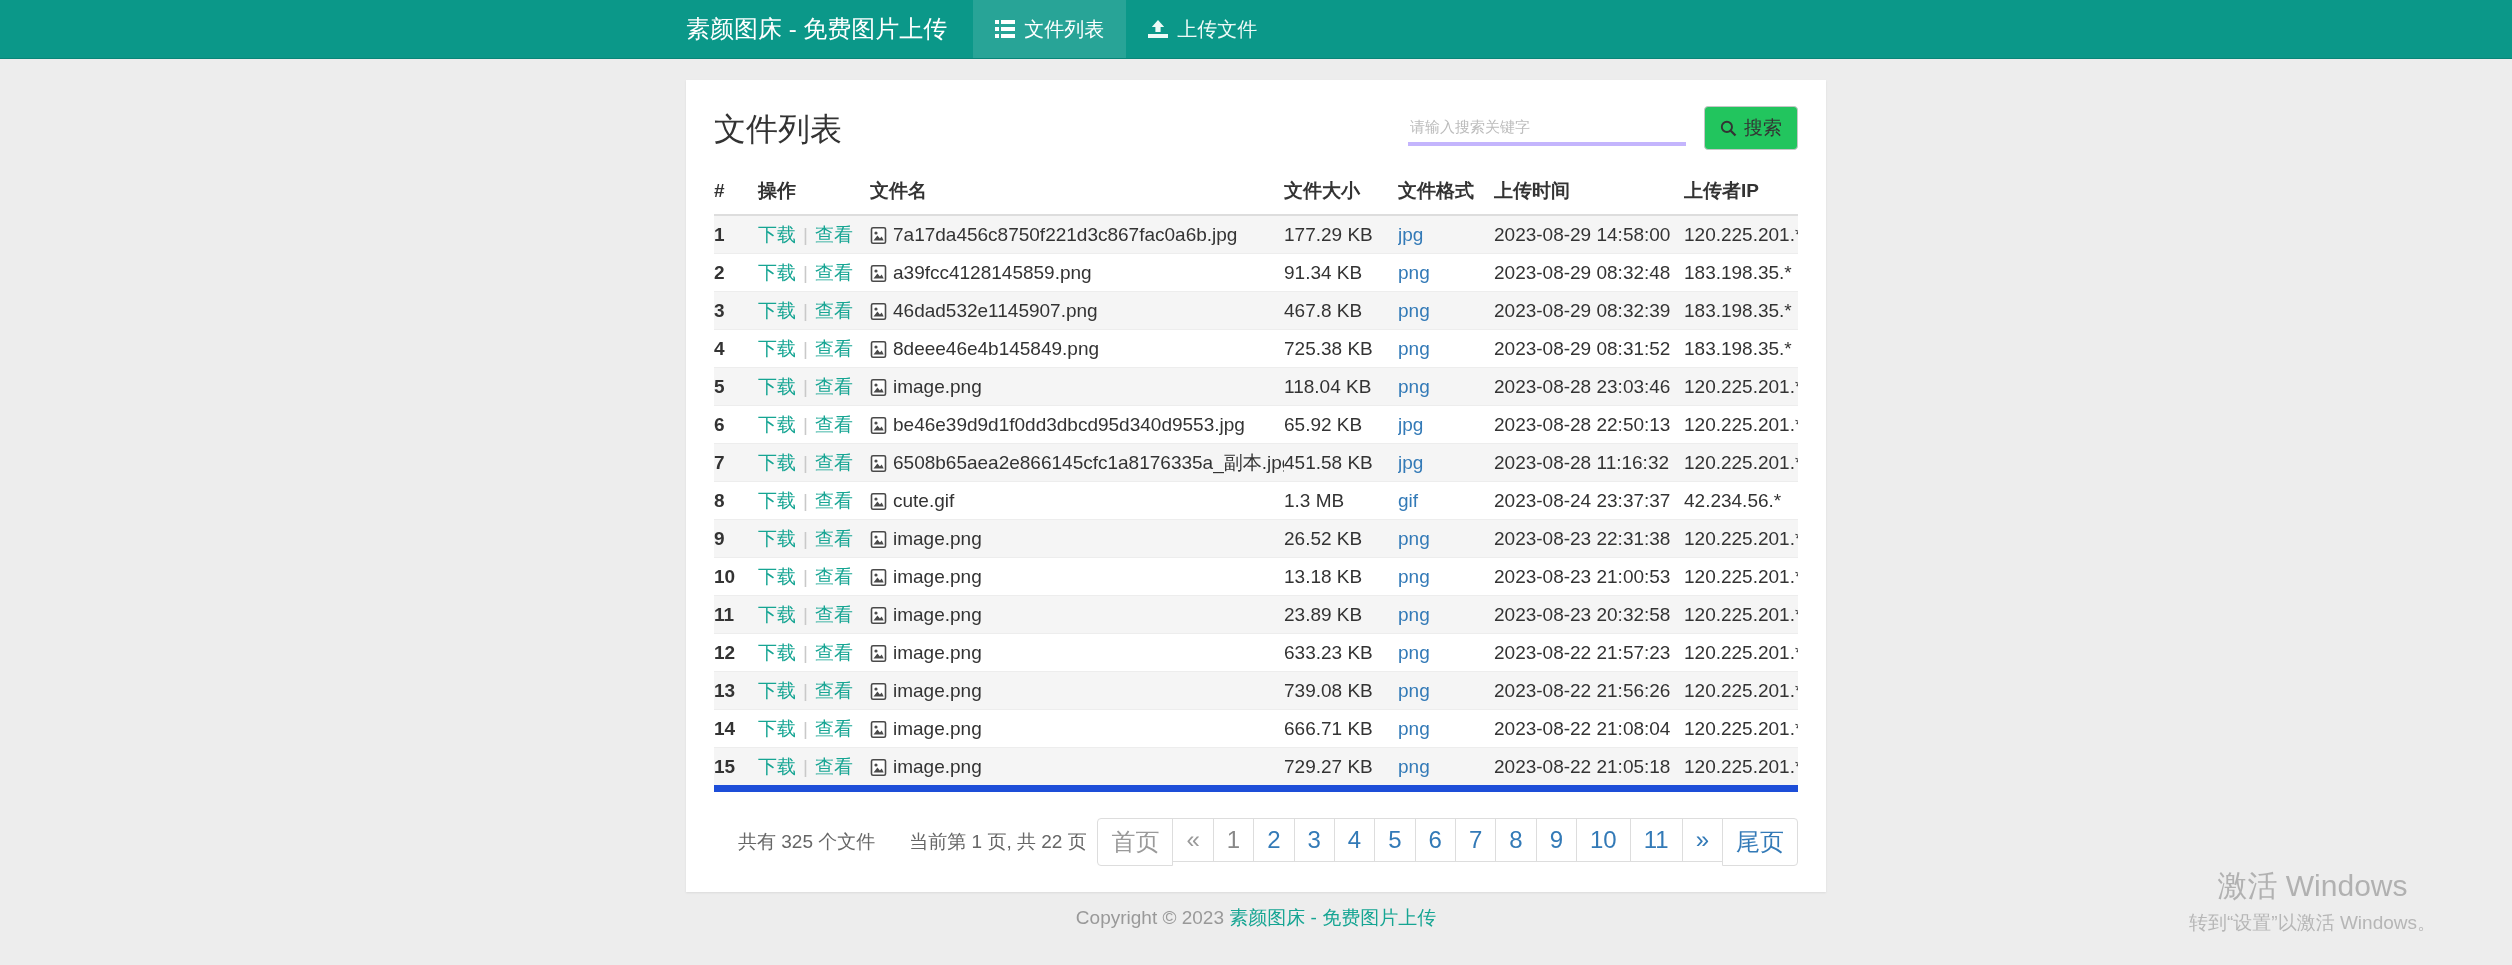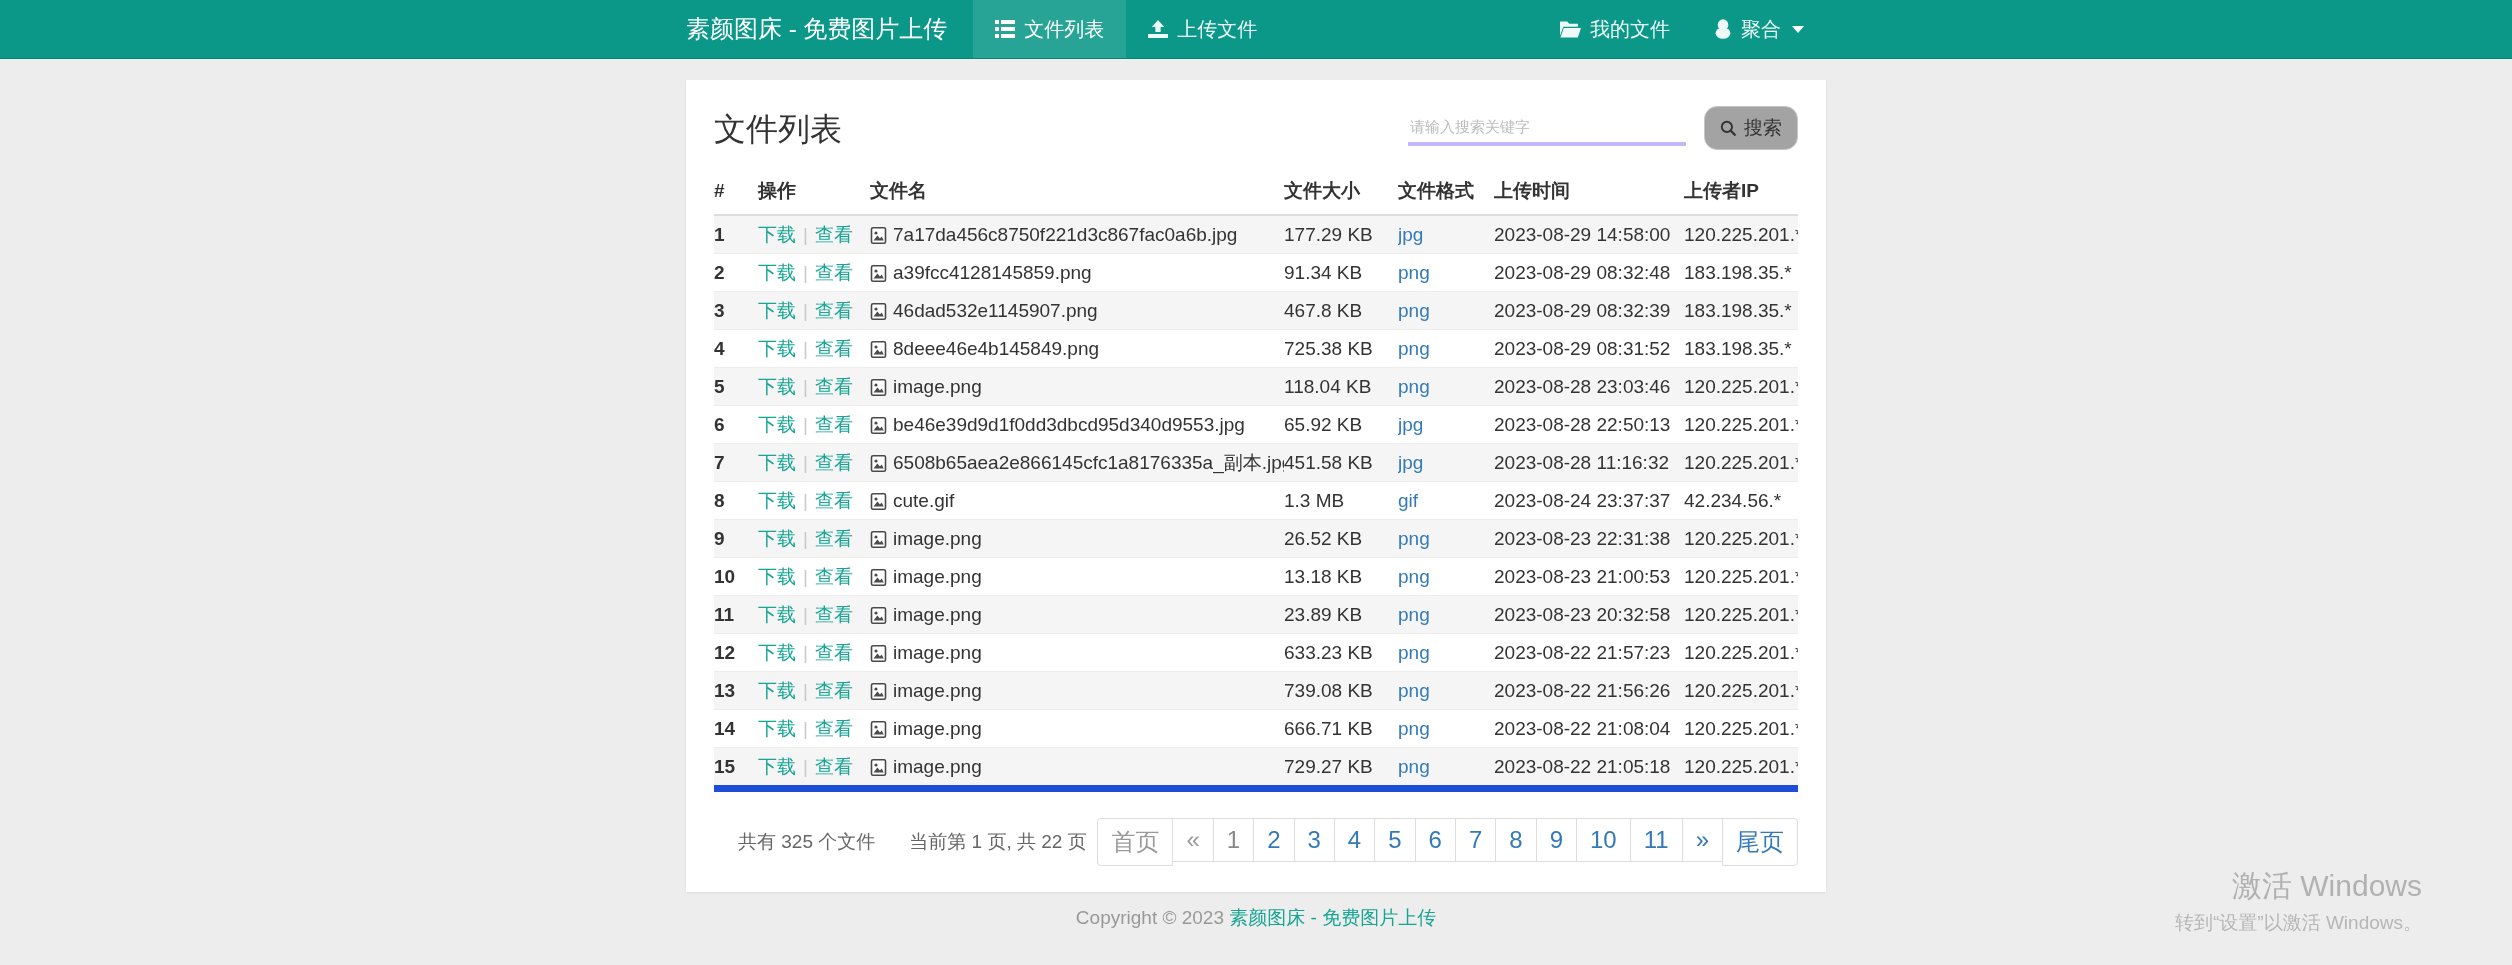--- a/index.html
+++ b/index.html
@@ -61,21 +61,21 @@
     width: 278px; font-size: 15px; padding: 7px 2px;
     border: none; border-bottom: 4px solid #c4b5fd; outline: none;
     color: #1d4ed8; background: transparent;
     font-family: "Liberation Sans", "DejaVu Sans", sans-serif;
   }
   .search-input::placeholder { color: #bcbcbc; }
   .search-btn {
     margin-left: 18px;
     display: inline-flex; align-items: center; gap: 7px;
     padding: 8px 15px;
-    background: #a3a3a3; border: 1px solid #c6c6c6; border-radius: 13px;
+    background: #22c55e; border: 1px solid #c6c6c6; border-radius: 4px;
     font-size: 19px; color: #333; cursor: pointer;
     font-family: Liberation Sans, sans-serif;
   }
 
   
   table.file-table {
     width: 100%; border-collapse: collapse; table-layout: fixed;
     font-size: 19px;
   }
   .file-table th {
@@ -118,22 +118,22 @@
 
   
   .copyright {
     text-align: center; padding: 13px 0;
     color: #999; font-size: 19px;
   }
   .copyright a { color: #16a593; }
 
   
   .win-watermark {
-    position: absolute; right: 90px; top: 866px;
-    text-align: right; pointer-events: none;
+    position: absolute; right: 76px; top: 866px;
+    text-align: center; pointer-events: none;
   }
   .win-watermark .l1 { font-size: 30px; color: rgba(128,128,128,0.55); }
   .win-watermark .l2 { font-size: 19px; color: rgba(128,128,128,0.5); margin-top: 3px; }
 </style>
 </head>
 <body>
 
 <nav class="navbar">
   <div class="nav-inner">
     <a class="brand">素颜图床 - 免费图片上传</a>
@@ -150,37 +150,20 @@
         <span>文件列表</span>
       </li>
       <li class="nav-item">
         <svg width="20" height="18" viewBox="0 0 20 18" fill="#eefaf7">
             <path d="M10 0 L16.2 7 H12.6 V12 H7.4 V7 H3.8 Z"></path>
             <rect y="14" width="20" height="4"></rect>
           </svg>
         <span>上传文件</span>
       </li>
     </ul>
-    <ul class="nav-list nav-right">
-      <li class="nav-item">
-        <svg width="22" height="18" viewBox="0 0 22 18" fill="#eefaf7">
-            <path d="M1 1.5 h7.2 l2 2.3 H19 v3 H4.3 L1 15.5 Z"></path>
-            <path d="M4.8 8 H22 l-3.2 9.5 H1.4 Z"></path>
-          </svg>
-        <span>我的文件</span>
-      </li>
-      <li class="nav-item">
-        <svg width="18" height="20" viewBox="0 0 18 20" fill="#eefaf7">
-            <ellipse cx="9" cy="6" rx="5.3" ry="5.8"></ellipse>
-            <ellipse cx="9" cy="14.2" rx="7.4" ry="5.6"></ellipse>
-          </svg>
-        <span>聚合</span>
-        <span class="caret"></span>
-      </li>
-    </ul>
   </div>
 </nav>
 
 <main class="card">
   <div class="card-header">
     <h1 class="page-title">文件列表</h1>
     <div class="search-area">
       <input class="search-input" type="text" placeholder="请输入搜索关键字" style="">
       <button class="search-btn">
         <svg width="17" height="17" viewBox="0 0 18 18">

